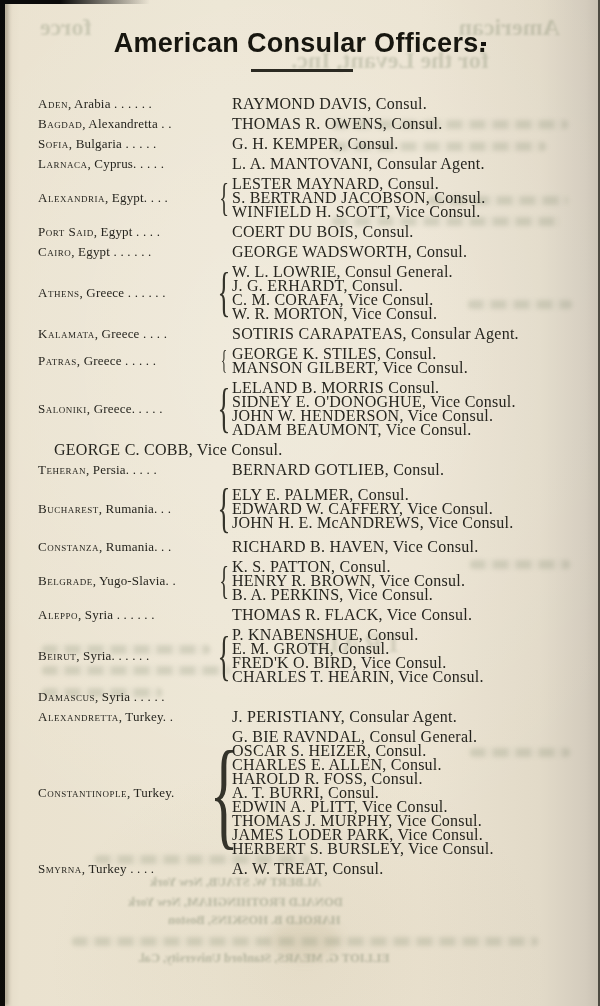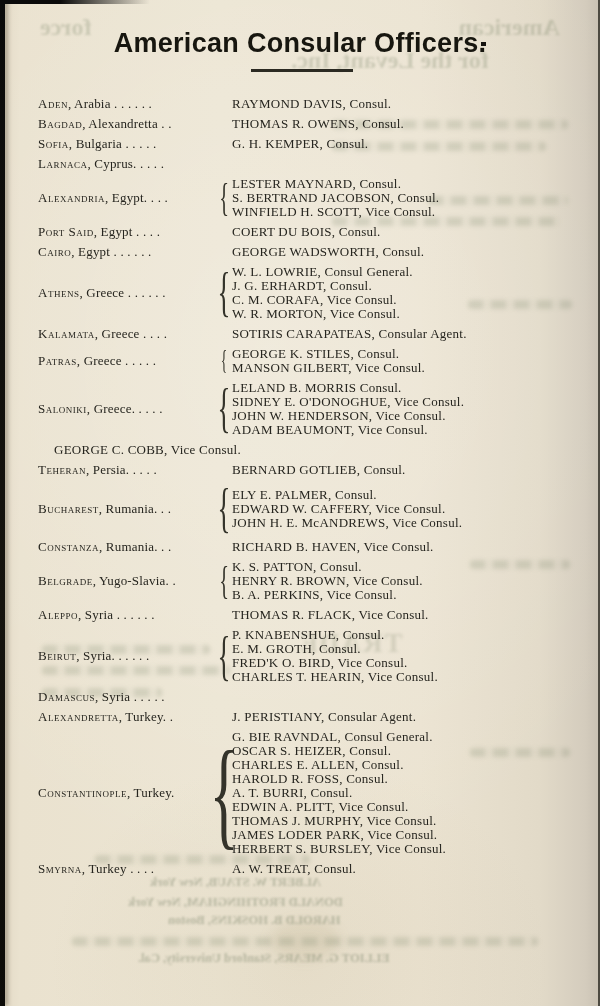--- a/index.html
+++ b/index.html
@@ -38,21 +38,21 @@
 
   
   .list{margin:25px 16px 0 38px;}
   .row{display:flex;align-items:center;margin-bottom:6px;}
   .place{flex:none;width:178px;font-size:13px;line-height:14px;color:#26251f;white-space:nowrap;}
   .city{font-variant:small-caps;letter-spacing:.5px;}
   .suffix{letter-spacing:.2px;}
   .brace{flex:none;width:16px;display:flex;align-items:center;justify-content:center;
     color:#34332a;line-height:.95;transform:scaleX(.5);font-weight:400;}
   .names{flex:1;min-width:0;}
-  .officer{font-size:13px;line-height:14px;color:#26251f;white-space:nowrap;letter-spacing:.25px;}
+  .officer{font-size:16px;line-height:14px;color:#26251f;white-space:nowrap;letter-spacing:.25px;}
 
   
   .ghost{position:absolute;transform:scaleX(-1);color:rgba(116,126,100,0.34);
     filter:blur(.8px);white-space:nowrap;z-index:1;font-family:"Liberation Serif",serif;}
   .ghost.big{font-weight:700;font-size:24px;color:rgba(118,128,102,0.28);filter:blur(1.1px);}
   .ghost.small{font-size:12.5px;font-weight:700;color:rgba(112,122,98,0.40);}
   .ghost-line1{top:14px;left:40px;width:520px;display:flex;justify-content:space-between;}
   .ghost-line2{top:47px;left:220px;width:340px;text-align:center;display:block;}
   .ghost-trade{top:628px;left:298px;font-size:27px;font-weight:700;letter-spacing:2px;
     color:rgba(118,128,102,0.22);filter:blur(1.4px);}
@@ -141,20 +141,24 @@
       <div class="names">
 
       <div class="officer">G. H. KEMPER, Consul.</div>
           </div>
     </div>
         <div class="row">
       <div class="place">
         <span class="city">Larnaca</span><span class="suffix">, Cyprus. . . . .</span>
       </div>
       <div class="brace" style="visibility: hidden;"></div>
+      <div class="names">
+
+      <div class="officer">L. A. MANTOVANI, Consular Agent.</div>
+          </div>
     </div>
         <div class="row">
       <div class="place">
         <span class="city">Alexandria</span><span class="suffix">, Egypt. . . .</span>
       </div>
       <div class="brace" style="font-size: 40.5px;">{</div>
       <div class="names">
 
       <div class="officer">LESTER MAYNARD, Consul.</div>
             <div class="officer">S. BERTRAND JACOBSON, Consul.</div>

